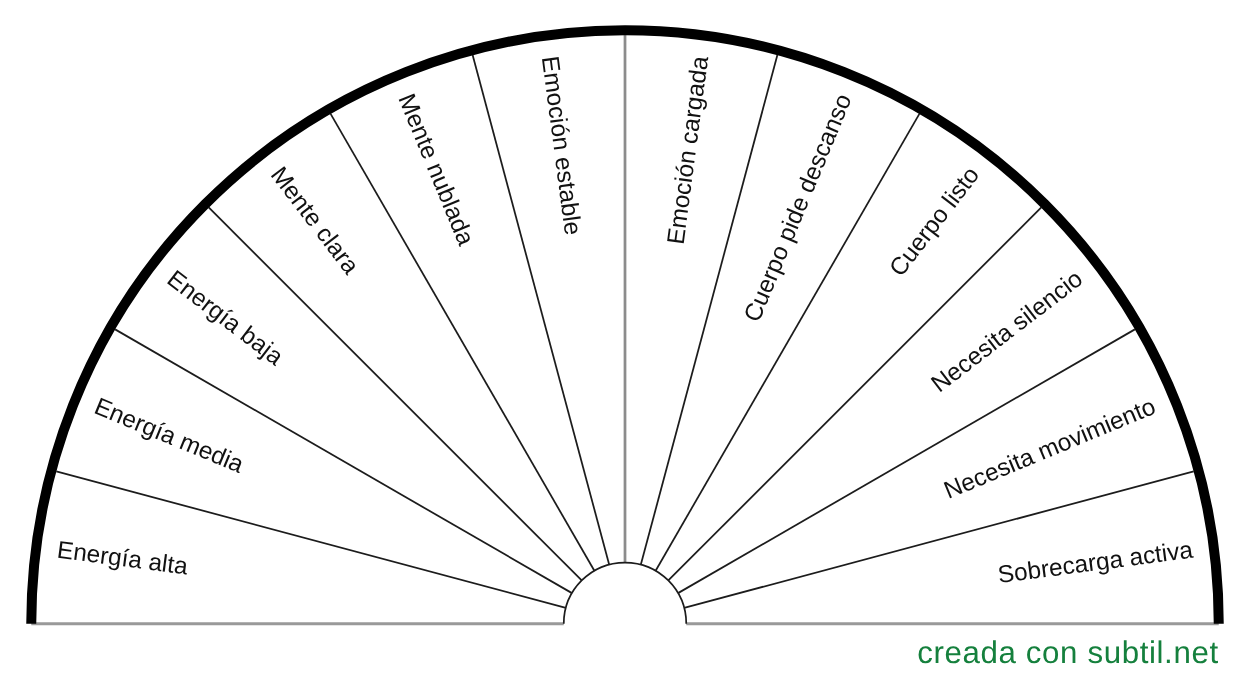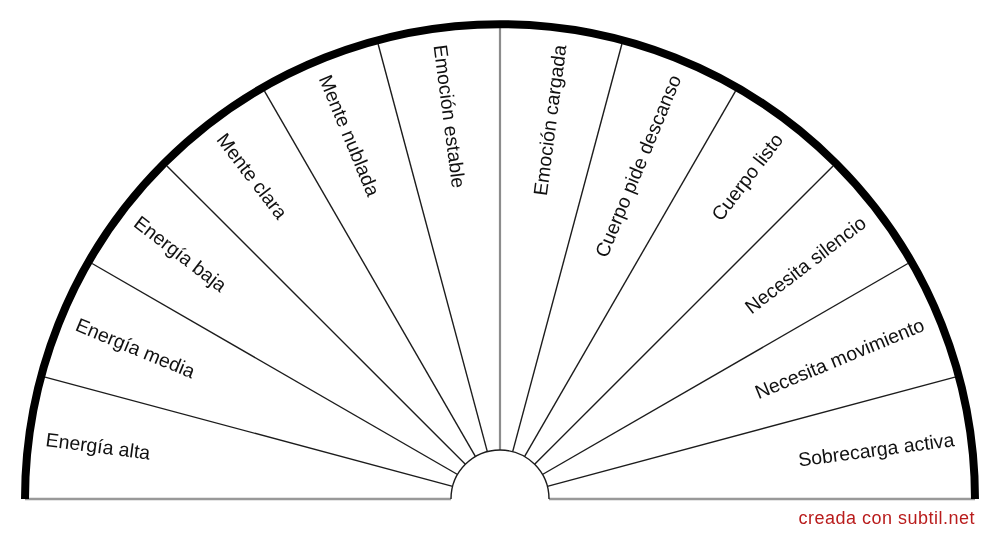--- a/index.html
+++ b/index.html
@@ -25,23 +25,23 @@
   }
   .seg-label {
     font-family: "Liberation Sans", sans-serif;
     font-size: 19.5px;
     fill: #111111;
   }
   .watermark {
     position: absolute;
     top: 508px;
     right: 25px;
-    font-size: 18px;
+    font-size: 25px;
     letter-spacing: 0.5px;
-    color: #b91c1c;
+    color: #15803d;
     white-space: nowrap;
   }
 </style>
 </head>
 <body>
 
 <div class="stage">
   <svg id="wheel" class="wheel" width="1000" height="540" viewBox="0 0 1000 540">
       <line x1="25" y1="499" x2="451" y2="499" stroke="#999999" stroke-width="2.5"></line>
       <line x1="549" y1="499" x2="975" y2="499" stroke="#999999" stroke-width="2.5"></line>

